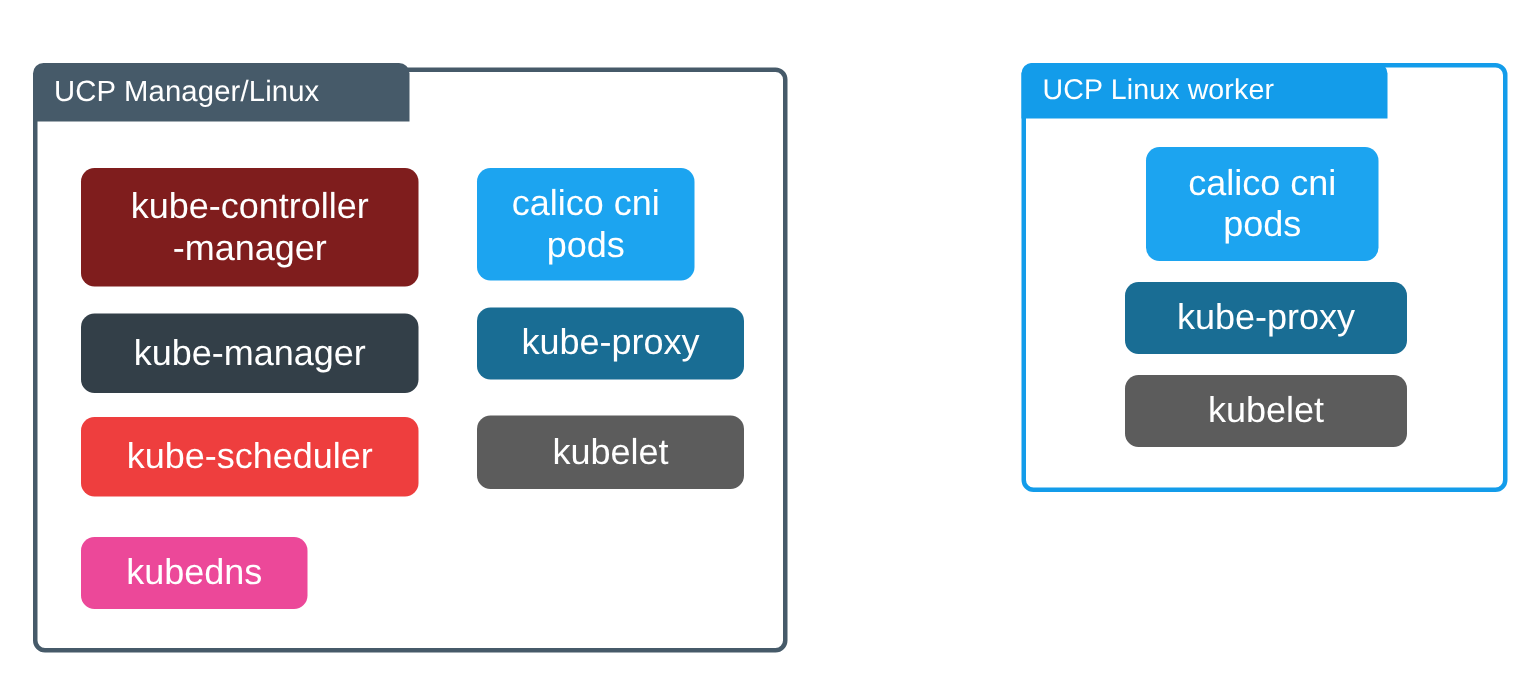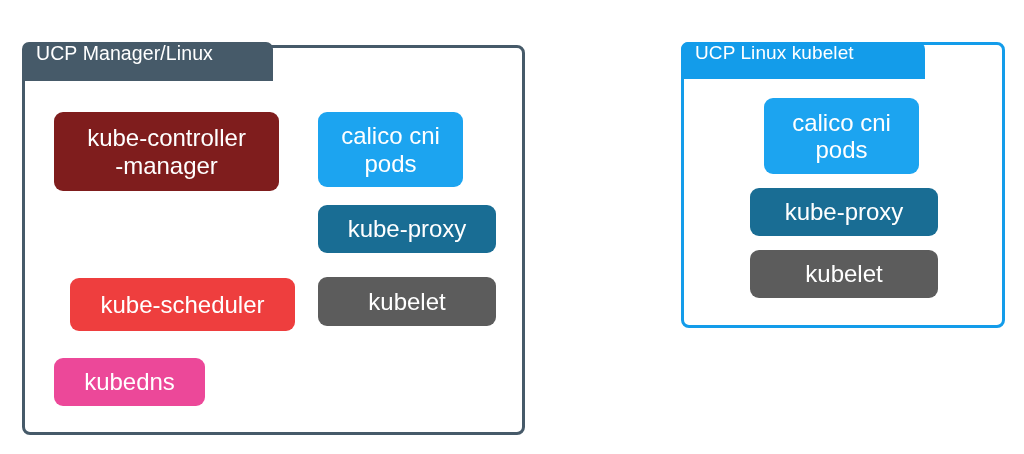--- a/index.html
+++ b/index.html
@@ -41,20 +41,21 @@
     width: 324px;
     height: 286px;
     border: 3px solid #139CEA;
   }
 
   
   .panel-tab {
     position: absolute;
     box-sizing: border-box;
     display: flex;
+    align-items: center;
     color: #ffffff;
     border-radius: 7px 7px 0 0;
     padding-left: 14px;
     letter-spacing: 0.1px;
   }
   .tab-manager {
     left: 22px;
     top: 42px;
     width: 251px;
     height: 39px;
@@ -89,21 +90,21 @@
   
   .b-kube-controller-manager {
     left: 54px;  top: 112px;  width: 225px; height: 79px;
     background: #7f1d1d;
   }
   .b-kube-manager {
     left: 54px;  top: 209px;  width: 225px; height: 53px;
     background: #333F48;
   }
   .b-kube-scheduler {
-    left: 70px;  top: 278px;  width: 225px; height: 53px;
+    left: 54px;  top: 278px;  width: 225px; height: 53px;
     background: #EE3E3E;
   }
   .b-kubedns {
     left: 54px;  top: 358px;  width: 151px; height: 48px;
     background: #ec4899;
   }
 
   
   .b-calico-left {
     left: 318px; top: 112px;  width: 145px; height: 75px;
@@ -139,36 +140,37 @@
 
   <div class="panel panel-manager"></div>
 
   <div class="panel-tab tab-manager">
     <span>UCP Manager/Linux</span>
   </div>
 
   <div class="box b-kube-controller-manager">kube-controller
 -manager</div>
 
+  <div class="box b-kube-manager">kube-manager</div>
 
   <div class="box b-kube-scheduler">kube-scheduler</div>
 
   <div class="box b-kubedns">kubedns</div>
 
   <div class="box b-calico-left">calico cni
 pods</div>
 
   <div class="box b-kube-proxy-left">kube-proxy</div>
 
   <div class="box b-kubelet-left">kubelet</div>
 
   <div class="panel panel-worker"></div>
 
   <div class="panel-tab tab-worker">
-    <span>UCP Linux kubelet</span>
+    <span>UCP Linux worker</span>
   </div>
 
   <div class="box b-calico-right">calico cni
 pods</div>
 
   <div class="box b-kube-proxy-right">kube-proxy</div>
 
   <div class="box b-kubelet-right">kubelet</div>
 
 </div>

